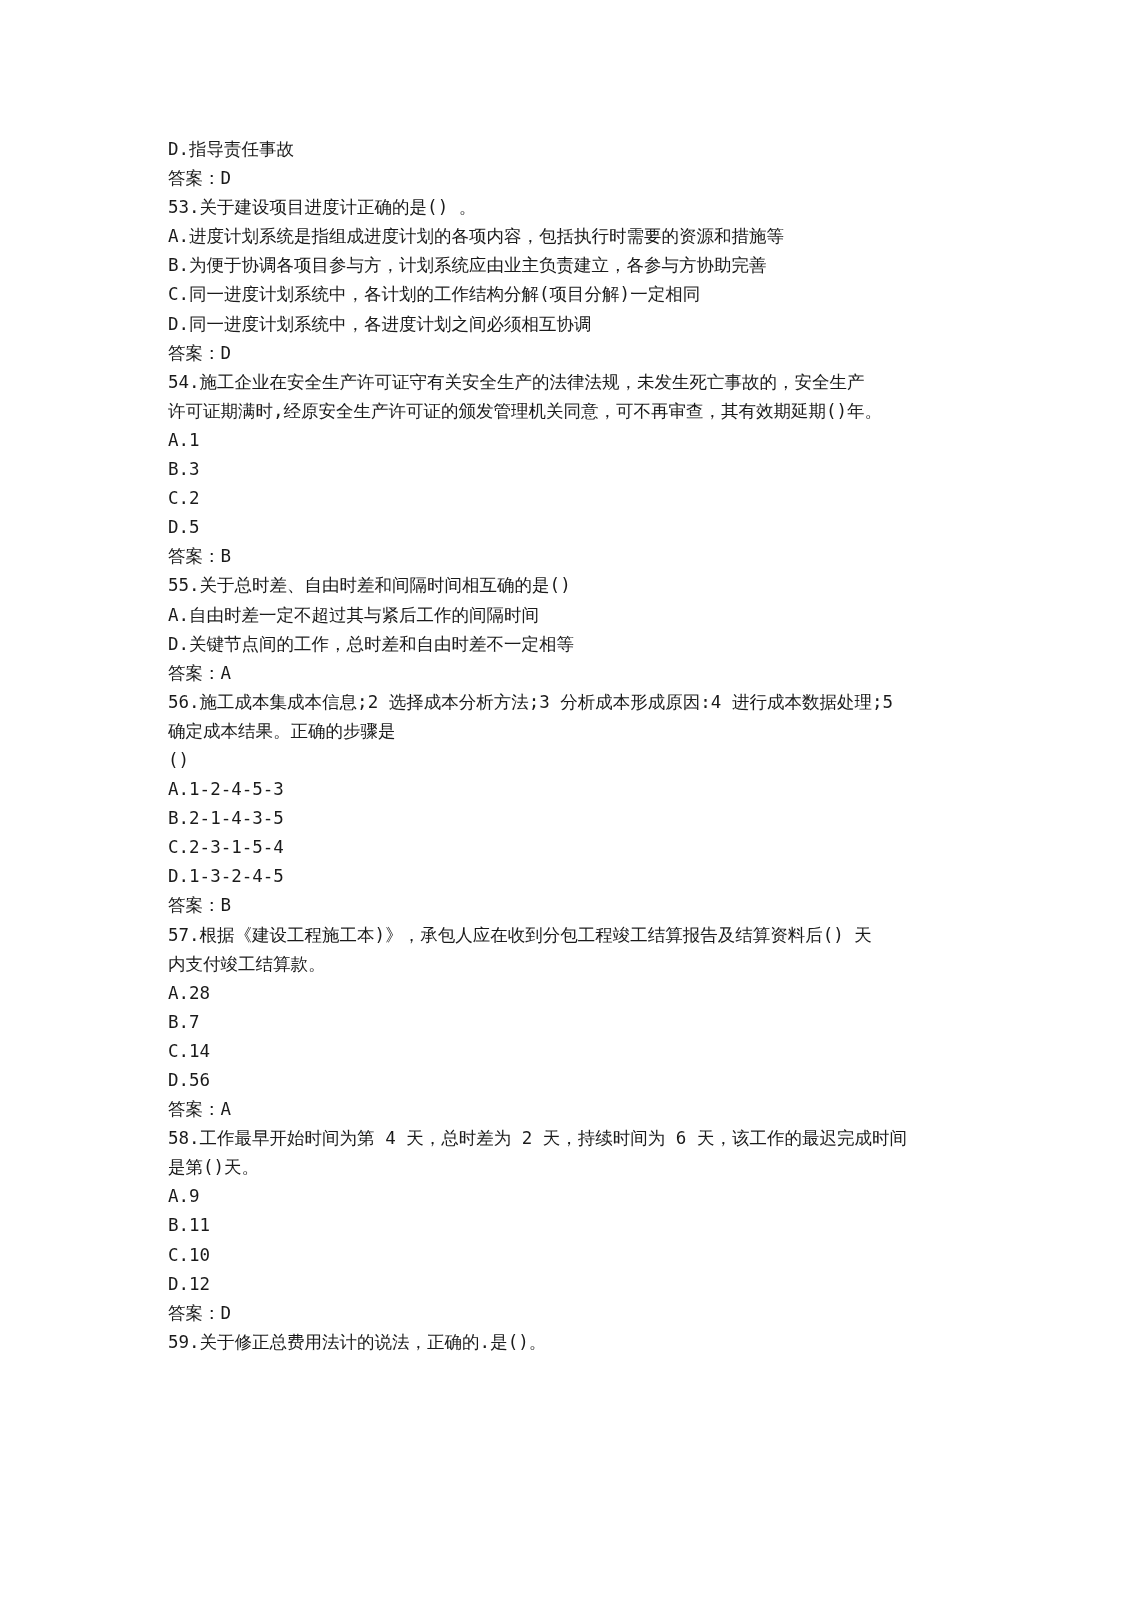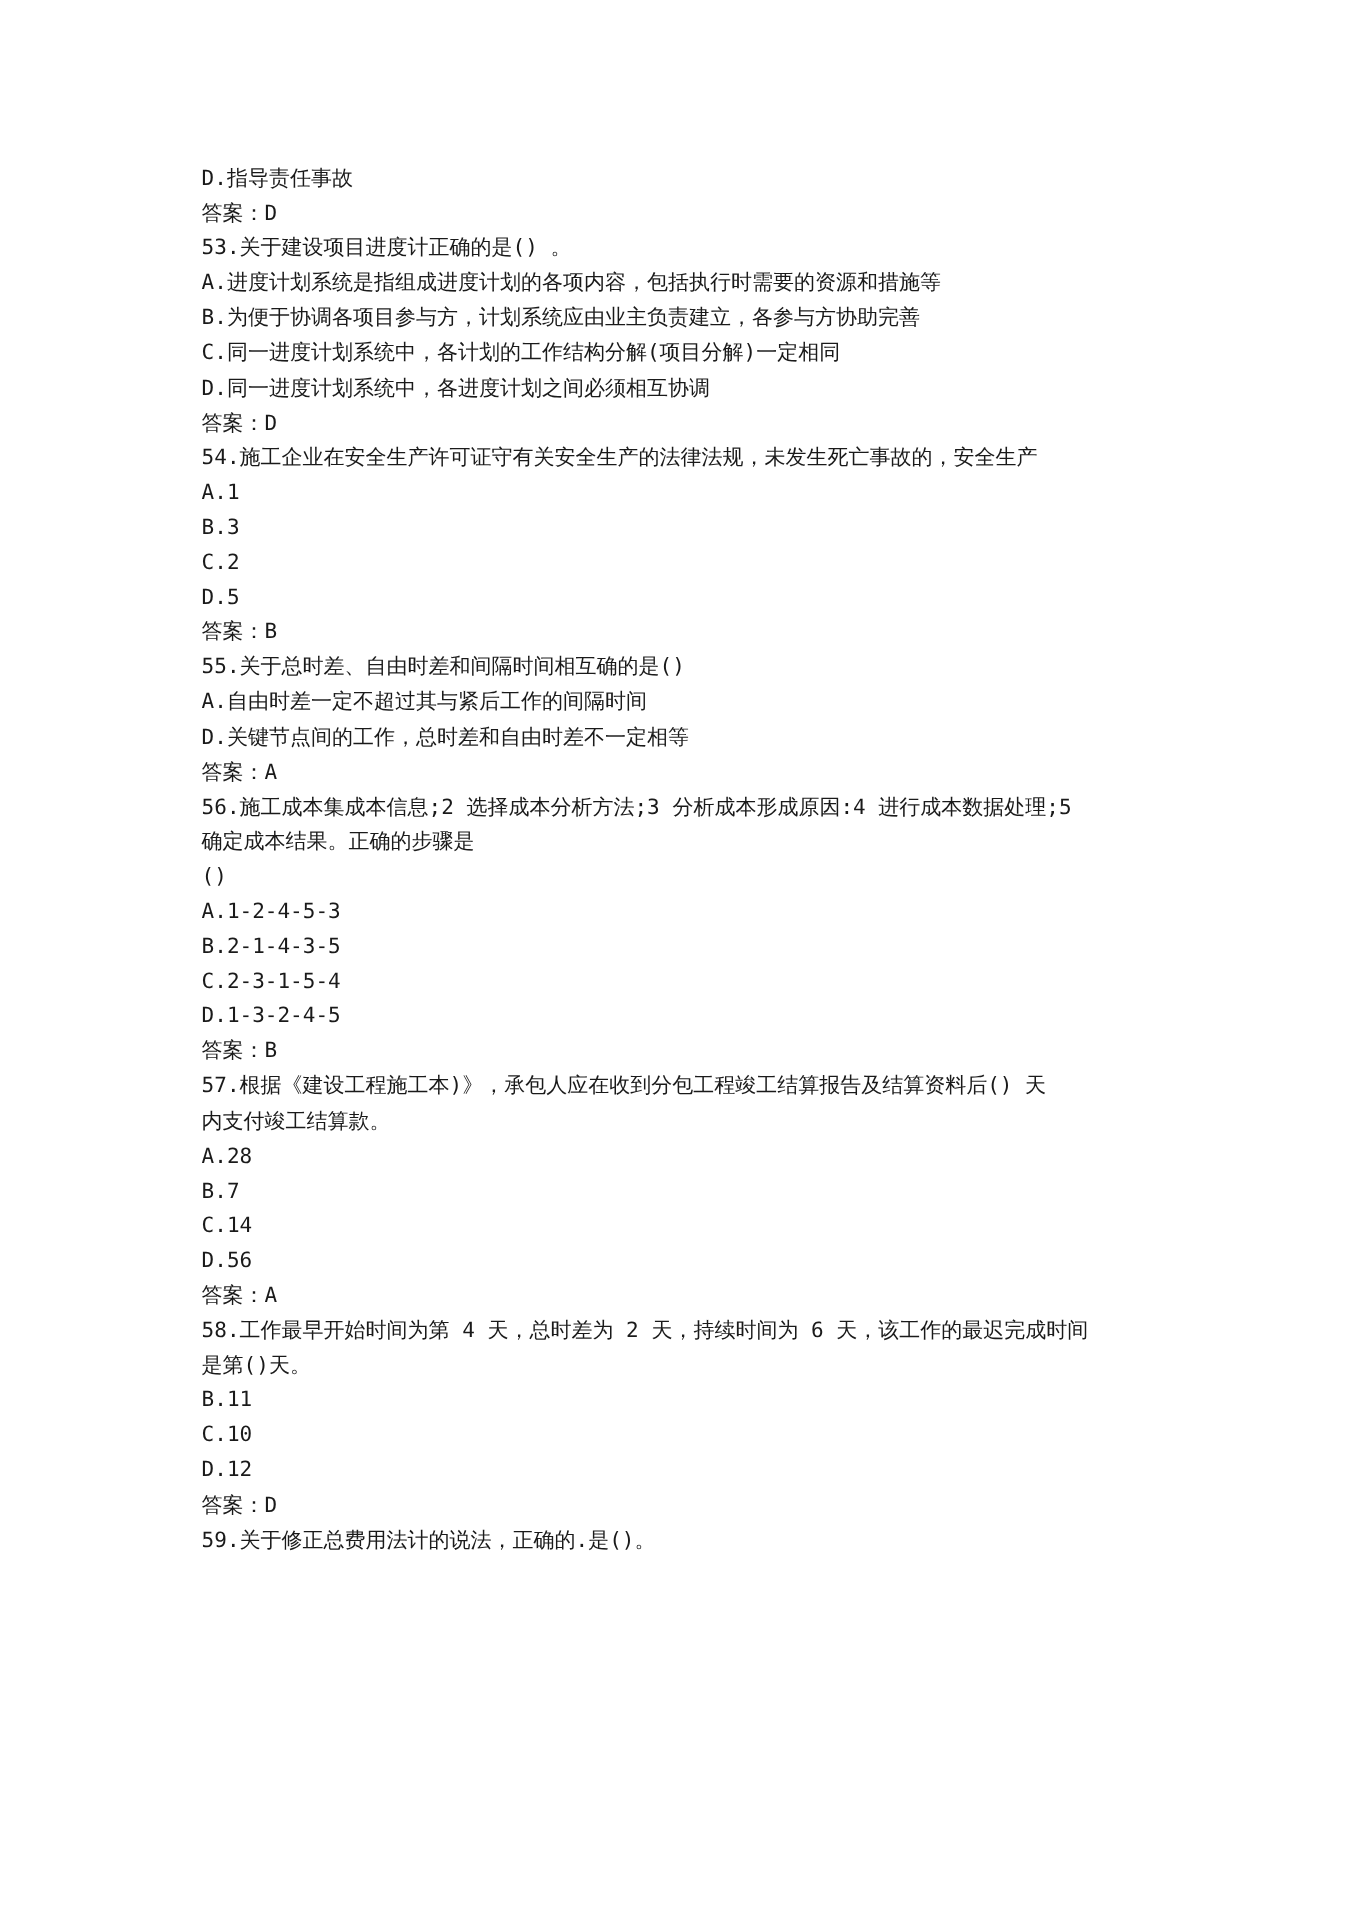--- a/index.html
+++ b/index.html
@@ -38,20 +38,21 @@
 <div class="page" id="page">
     <div class="line option">D.指导责任事故</div>
     <div class="line answer">答案：D</div>
     <div class="line question">53.关于建设项目进度计正确的是() 。</div>
     <div class="line option">A.进度计划系统是指组成进度计划的各项内容，包括执行时需要的资源和措施等</div>
     <div class="line option">B.为便于协调各项目参与方，计划系统应由业主负责建立，各参与方协助完善</div>
     <div class="line option">C.同一进度计划系统中，各计划的工作结构分解(项目分解)一定相同</div>
     <div class="line option">D.同一进度计划系统中，各进度计划之间必须相互协调</div>
     <div class="line answer">答案：D</div>
     <div class="line question">54.施工企业在安全生产许可证守有关安全生产的法律法规，未发生死亡事故的，安全生产</div>
+    <div class="line question">许可证期满时,经原安全生产许可证的颁发管理机关同意，可不再审查，其有效期延期()年。</div>
     <div class="line option">A.1</div>
     <div class="line option">B.3</div>
     <div class="line option">C.2</div>
     <div class="line option">D.5</div>
     <div class="line answer">答案：B</div>
     <div class="line question">55.关于总时差、自由时差和间隔时间相互确的是()</div>
     <div class="line option">A.自由时差一定不超过其与紧后工作的间隔时间</div>
     <div class="line option">D.关键节点间的工作，总时差和自由时差不一定相等</div>
     <div class="line answer">答案：A</div>
     <div class="line question">56.施工成本集成本信息;2 选择成本分析方法;3 分析成本形成原因:4 进行成本数据处理;5</div>
@@ -64,18 +65,19 @@
     <div class="line answer">答案：B</div>
     <div class="line question">57.根据《建设工程施工本)》，承包人应在收到分包工程竣工结算报告及结算资料后() 天</div>
     <div class="line question">内支付竣工结算款。</div>
     <div class="line option">A.28</div>
     <div class="line option">B.7</div>
     <div class="line option">C.14</div>
     <div class="line option">D.56</div>
     <div class="line answer">答案：A</div>
     <div class="line question">58.工作最早开始时间为第 4 天，总时差为 2 天，持续时间为 6 天，该工作的最迟完成时间</div>
     <div class="line question">是第()天。</div>
+    <div class="line option">A.9</div>
     <div class="line option">B.11</div>
     <div class="line option">C.10</div>
     <div class="line option">D.12</div>
     <div class="line answer">答案：D</div>
     <div class="line question">59.关于修正总费用法计的说法，正确的.是()。</div>
   </div>
 
 </body></html>

